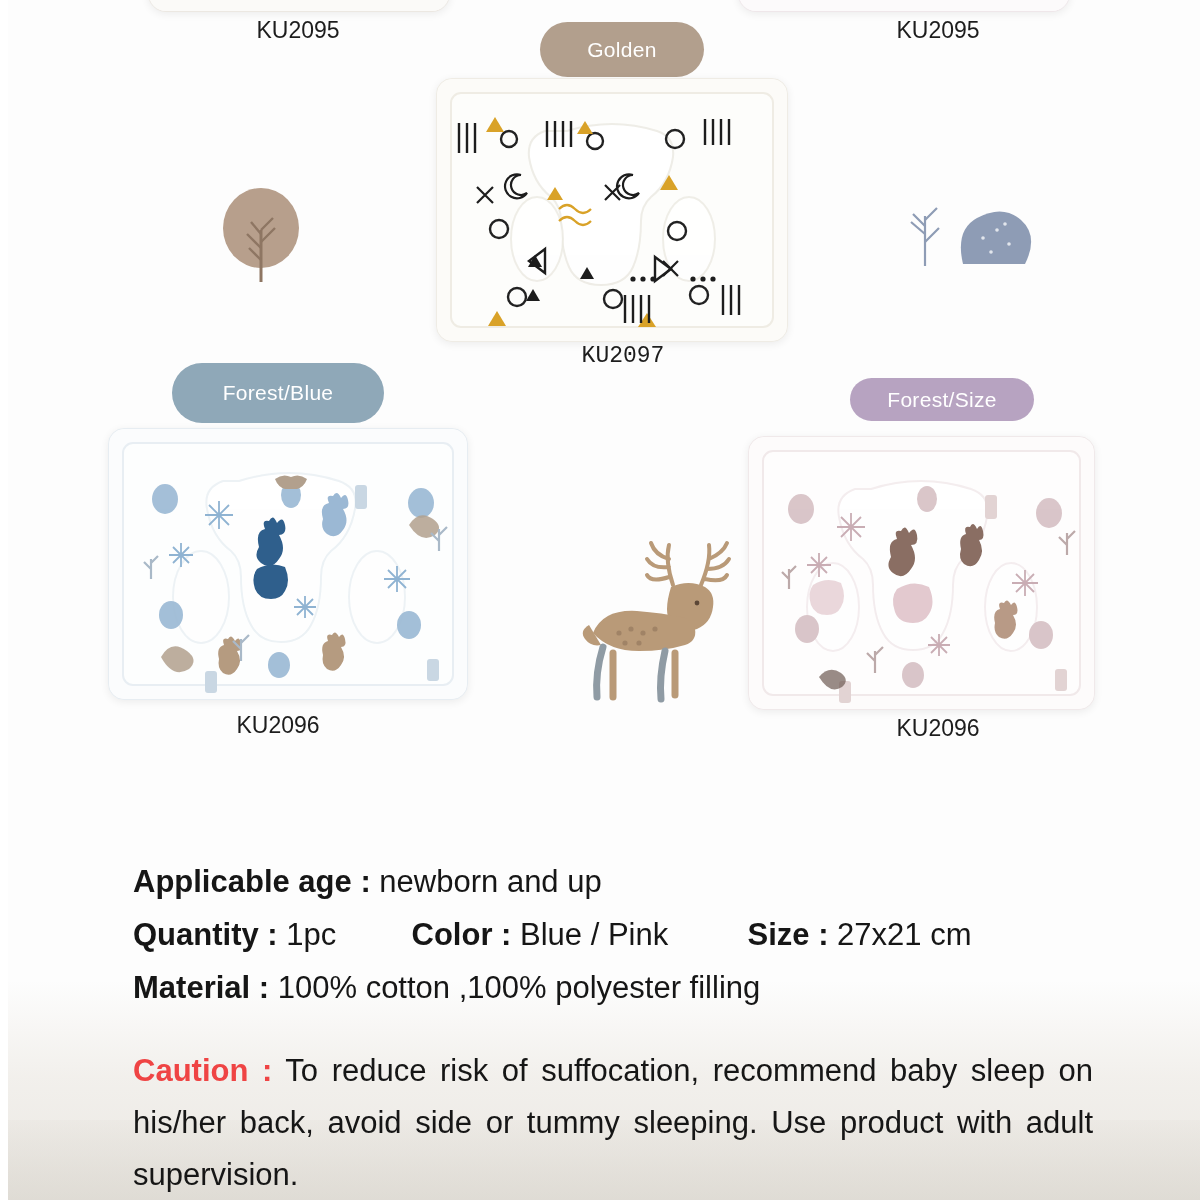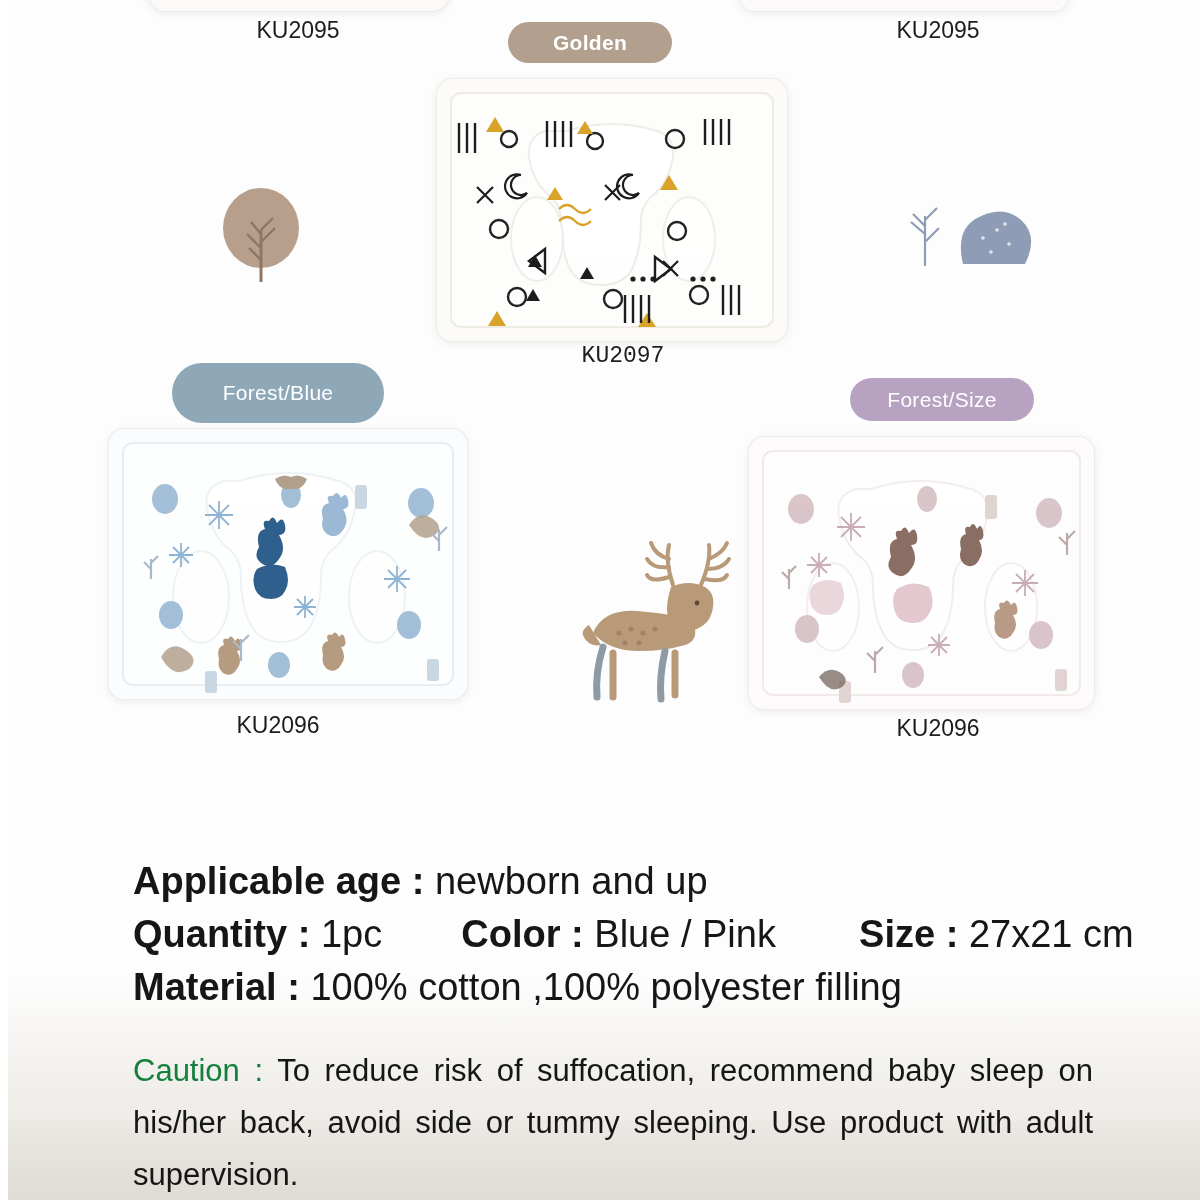--- a/index.html
+++ b/index.html
@@ -48,21 +48,21 @@
     position: absolute;
     border-radius: 999px;
     color: #ffffff;
     font-size: 21px;
     letter-spacing: .3px;
     display: flex;
     align-items: center;
     justify-content: center;
     text-align: center;
   }
-  .pill-golden { left: 500px; top: 22px; width: 164px; height: 41px; background: #b29f8d; font-weight: bold; }
+  .pill-golden { left: 532px; top: 22px; width: 164px; height: 55px; background: #b29f8d; }
   .pill-forest-blue { left: 164px; top: 363px; width: 212px; height: 60px; background: #8fa8b8; }
   .pill-forest-pink { left: 842px; top: 378px; width: 184px; height: 43px; background: #b7a3c1; }
 
   .code {
     position: absolute;
     font-size: 23px;
     color: #1d1d1d;
     text-align: center;
     white-space: nowrap;
   }
@@ -119,29 +119,29 @@
   }
 
   
   .specs {
     position: absolute;
     left: 125px;
     top: 855px;
     width: 965px;
   }
   .spec-row {
-    font-size: 38px;
+    font-size: 31px;
     line-height: 53px;
     color: #161616;
     white-space: nowrap;
   }
   .spec-label { font-weight: bold; }
   .gap-1 { display: inline-block; width: 58px; }
   .gap-2 { display: inline-block; width: 62px; }
-  .caution-label { font-weight: normal; color: #15803d; }
+  .caution-label { font-weight: bold; color: #ef4444; }
   .caution-body {
     font-size: 31px;
     line-height: 52px;
     color: #161616;
     text-align: justify;
     width: 960px;
   }
   .caution-wrap {
     margin-top: 16px;
   }

